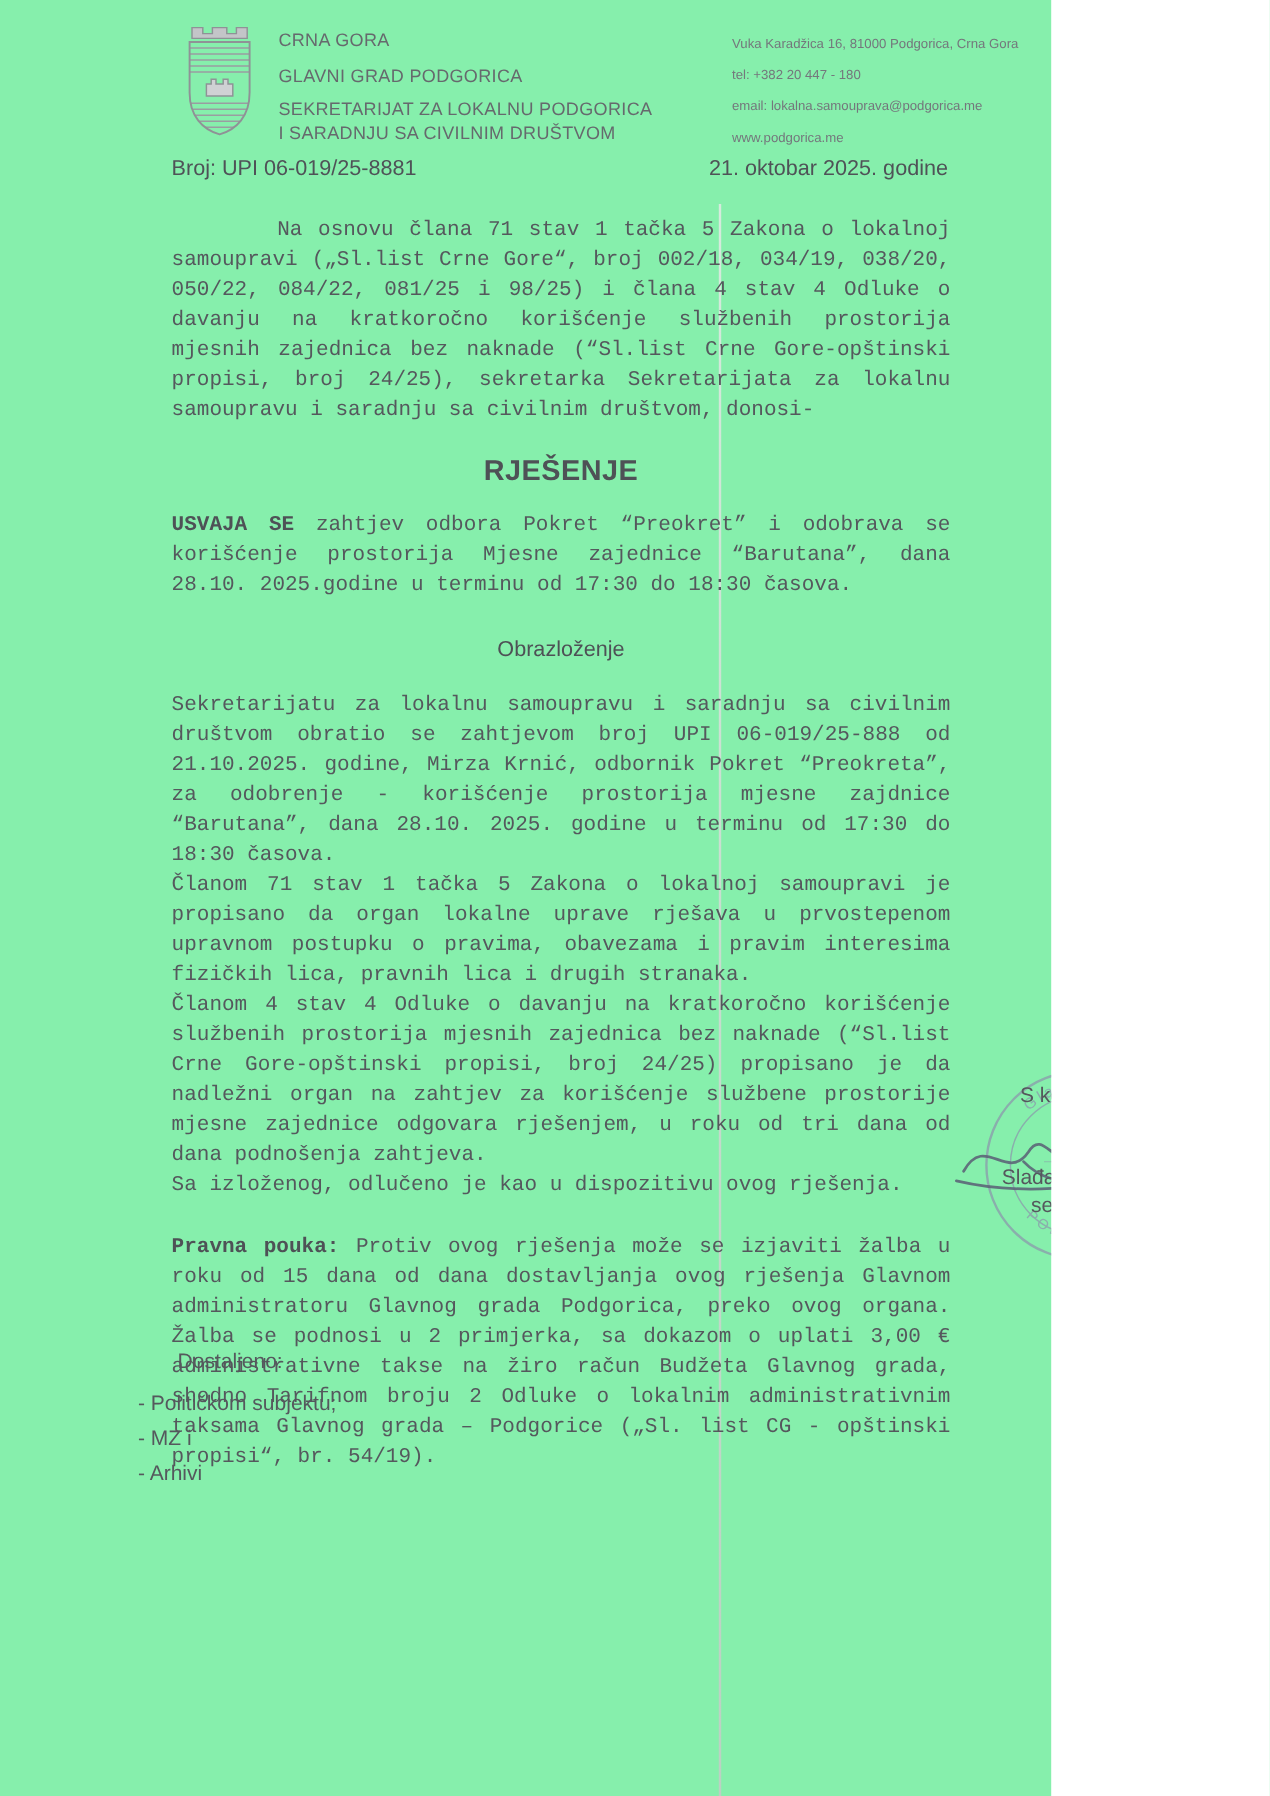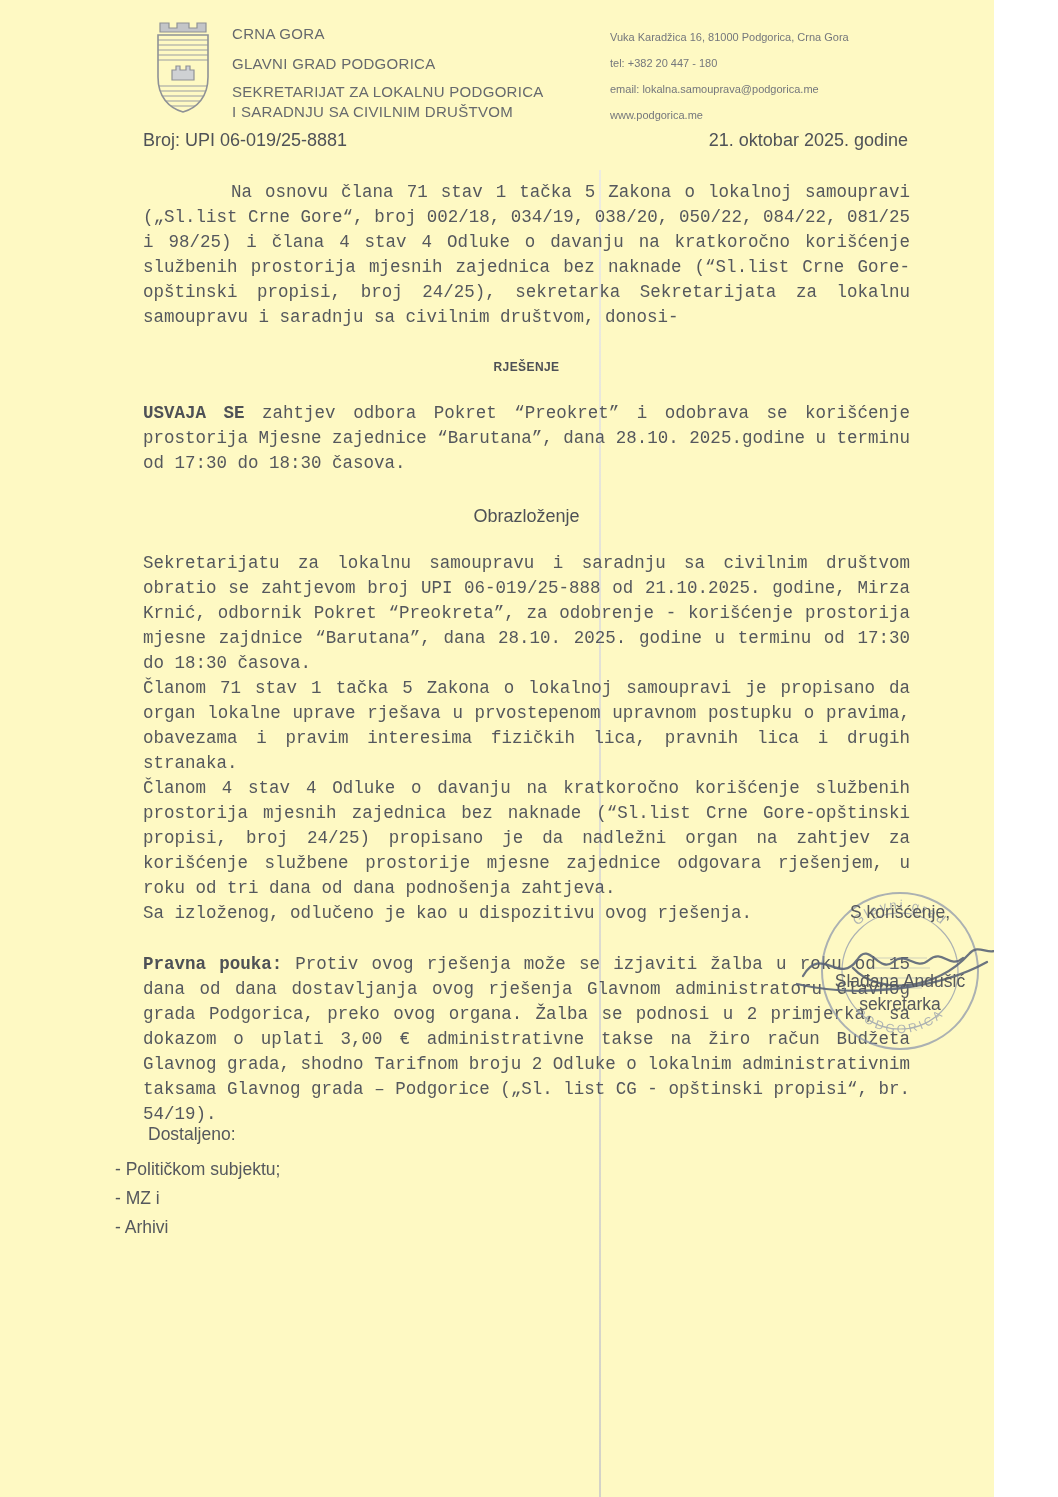--- a/index.html
+++ b/index.html
@@ -1,22 +1,22 @@
 <!DOCTYPE html>
 <html><head>
 <meta charset="utf-8">
 <title>Rješenje</title>
 <style>
   * { box-sizing: border-box; }
   html, body { margin: 0; padding: 0; background: #ffffff; }
   .page {
     position: relative;
-    width: 994px;
+    width: 876px;
     height: 1497px;
-    background: #fef9c3;
+    background: #86efac;
     font-family: "Liberation Sans", "DejaVu Sans", sans-serif;
     color: #55585d;
     overflow: hidden;
   }
 
   
   .scan-line {
     position: absolute;
     left: 599px;
     top: 170px;
@@ -43,21 +43,21 @@
   }
 
   
   .doc-body {
     position: absolute; top: 180px; left: 143px; right: 84px;
     font-size: 17.5px; line-height: 25px; text-align: justify; color: #55585d;
   }
   .doc-body p { margin: 0; font-family: Liberation Mono, monospace; }
   p.intro { text-indent: 88px; }
   .center-title {
-    text-align: center; font-size: 12px; font-weight: bold;
+    text-align: center; font-size: 24px; font-weight: bold;
     letter-spacing: .4px; color: #4e5156; margin: 25px 0 21px;
   }
   .center-subtitle {
     text-align: center; font-size: 18px; font-weight: normal;
     color: #4e5156; margin: 28px 0 22px;
   }
   p.legal { margin-top: 26px; }
   b.lead { color: #4e5156; }
 
   

